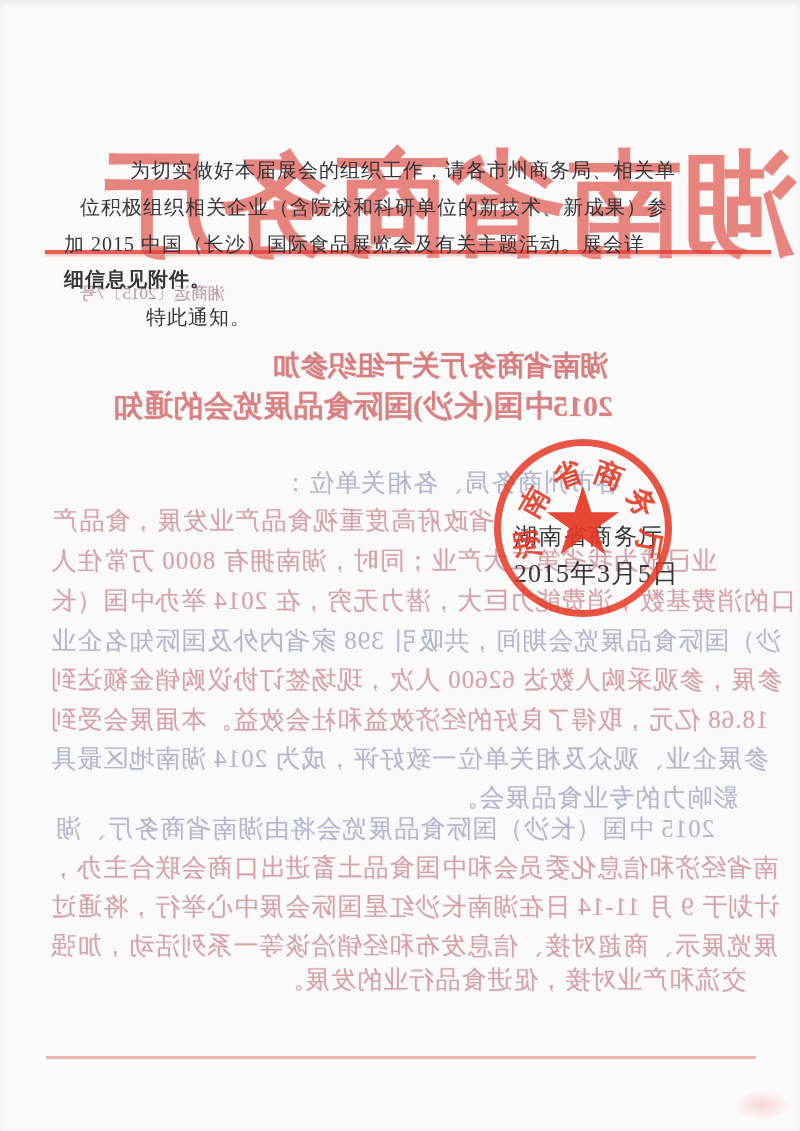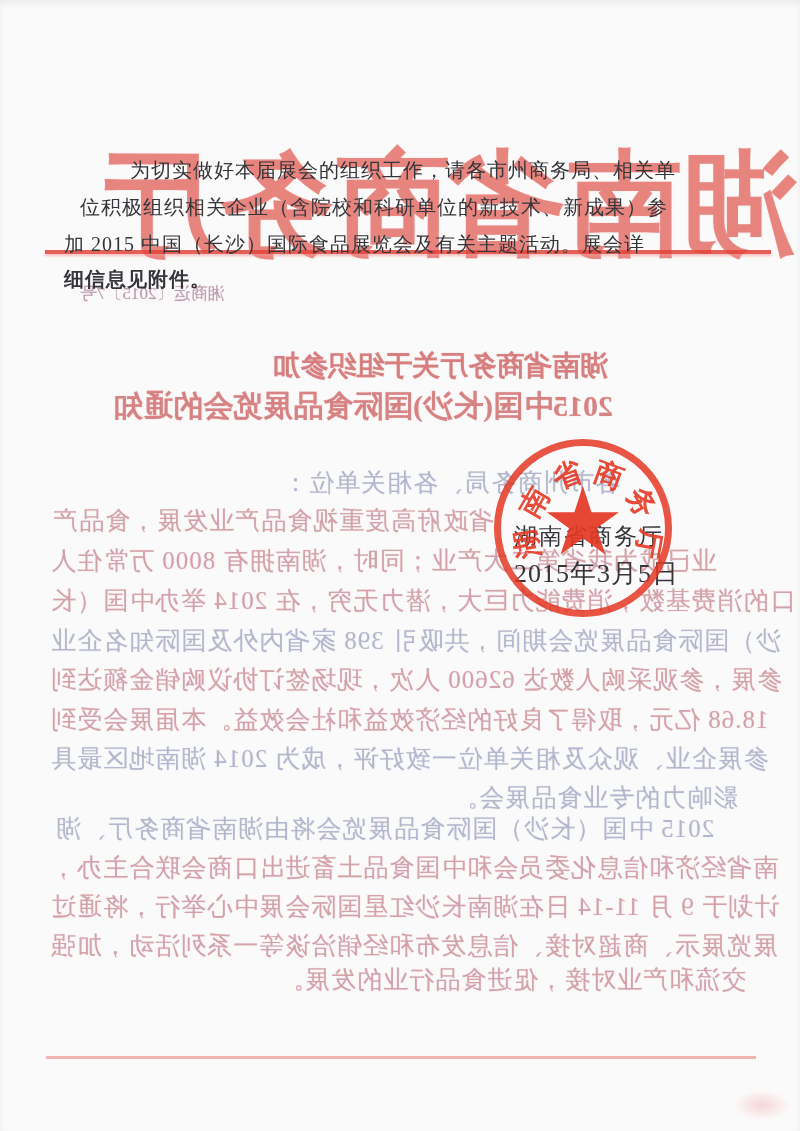--- a/index.html
+++ b/index.html
@@ -113,20 +113,21 @@
   <div class="bl bl-body warm m14">交流和产业对接，促进食品行业的发展。</div>
 
   <div class="rule-top"></div>
   <div class="rule-bottom"></div>
   <div class="smudge"></div>
 
   <div class="tx l1">为切实做好本届展会的组织工作，请各市州商务局、相关单</div>
   <div class="tx l2">位积极组织相关企业（含院校和科研单位的新技术、新成果）参</div>
   <div class="tx l3">加 2015 中国（长沙）国际食品展览会及有关主题活动。展会详</div>
   <div class="tx l4">细信息见附件。</div>
+  <div class="tx l5">特此通知。</div>
 
   <div class="tx sig-name">湖南省商务厅</div>
   <div class="tx sig-date">2015年3月5日</div>
 
   <div class="seal">
     <span class="seal-star">★</span>
     <span class="arc arc0">湖</span>
     <span class="arc arc1">南</span>
     <span class="arc arc2">省</span>
     <span class="arc arc3">商</span>

